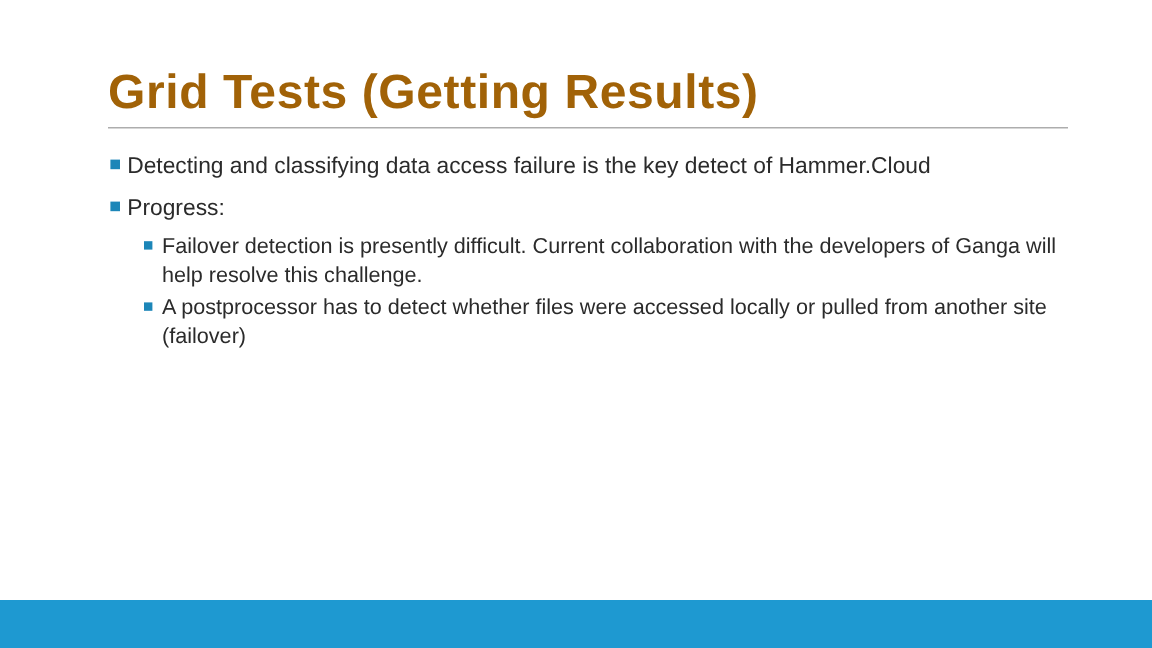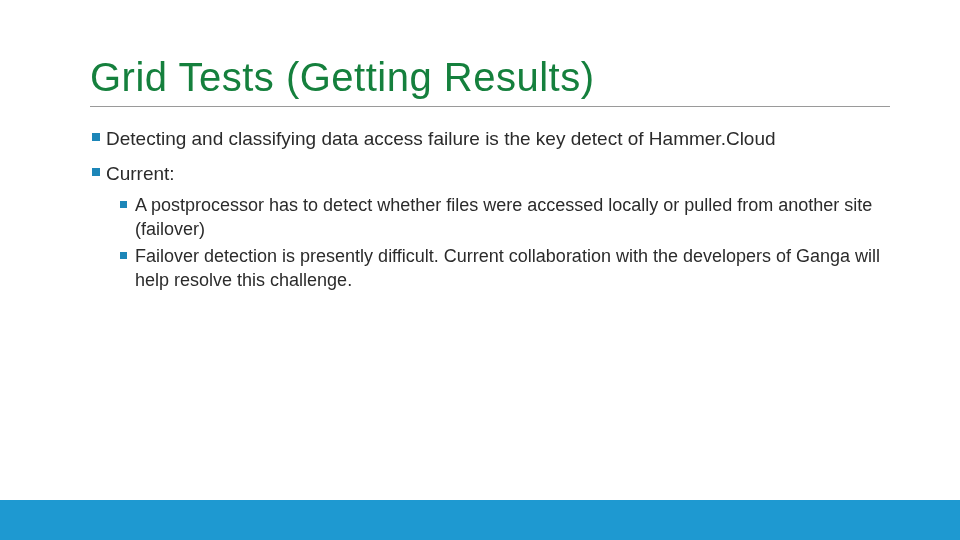--- a/index.html
+++ b/index.html
@@ -11,22 +11,22 @@
     color: #2b2b2b;
   }
   .slide {
     width: 960px;
     height: 540px;
     position: relative;
     padding: 55px 70px 0 90px;
   }
   .title {
     font-size: 40px;
-    font-weight: 400;
-    color: #15803d;
+    font-weight: 700;
+    color: #a16207;
     letter-spacing: 0.5px;
     border-bottom: 1px solid #9a9a9a;
     padding-bottom: 6px;
     margin-bottom: 20px;
   }
   .bullet-lvl1 {
     display: flex;
     align-items: flex-start;
     margin-top: 10px;
     margin-bottom: 8px;
@@ -81,28 +81,28 @@
 
   <h1 class="title">Grid Tests (Getting Results)</h1>
 
   <div class="bullet-lvl1">
     <span class="marker"></span>
     <span class="text">Detecting and classifying data access failure is the key detect of Hammer.Cloud</span>
   </div>
 
   <div class="bullet-lvl1">
     <span class="marker"></span>
-    <span class="text">Current:</span>
+    <span class="text">Progress:</span>
+  </div>
+
+  <div class="bullet-lvl2">
+    <span class="marker"></span>
+    <span class="text">Failover detection is presently difficult. Current collaboration with the developers of Ganga will help resolve this challenge.</span>
   </div>
 
   <div class="bullet-lvl2">
     <span class="marker"></span>
     <span class="text">A postprocessor has to detect whether files were accessed locally or pulled from another site (failover)</span>
   </div>
 
-  <div class="bullet-lvl2">
-    <span class="marker"></span>
-    <span class="text">Failover detection is presently difficult. Current collaboration with the developers of Ganga will help resolve this challenge.</span>
-  </div>
-
 </div>
 
 <div class="footer-bar"></div>
 
 </body></html>

